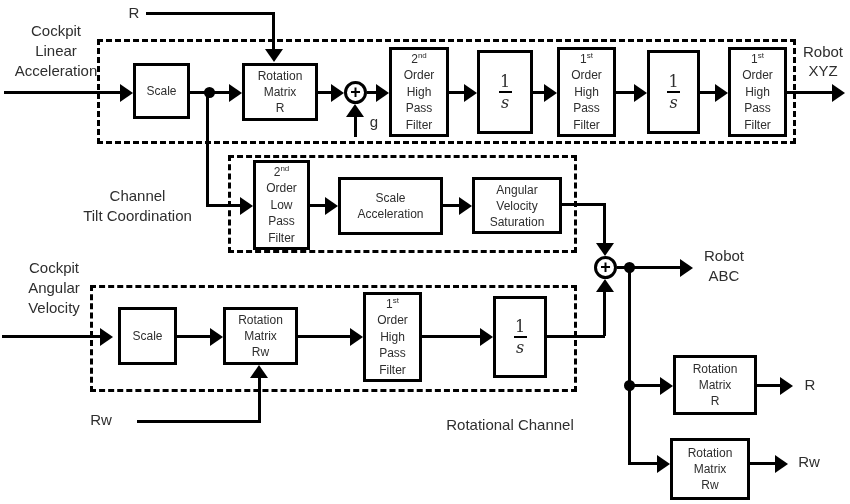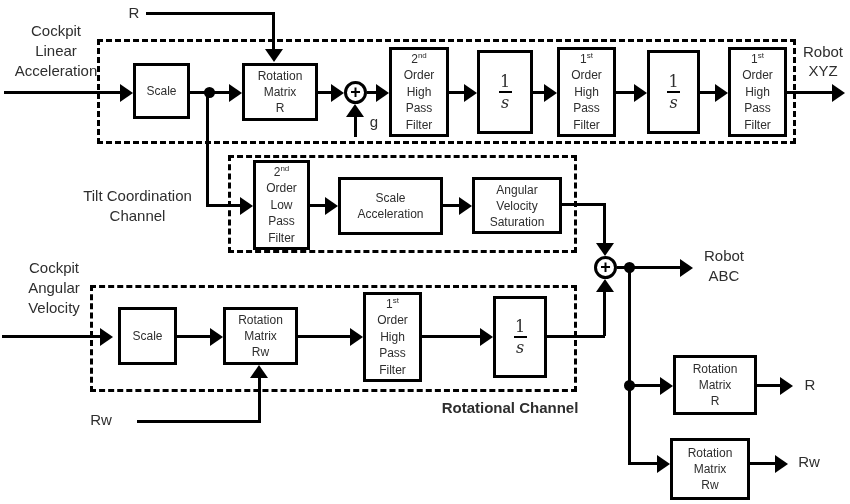--- a/index.html
+++ b/index.html
@@ -57,24 +57,24 @@
 </head>
 <body>
 
 <div id="diagram">
 
   <div class="dash" style="left:97px;top:39px;width:699px;height:105px;"></div>
   <div class="dash" style="left:228px;top:155px;width:349px;height:98px;"></div>
   <div class="dash" style="left:90px;top:285px;width:487px;height:107px;"></div>
 
   <div class="lbl" style="left:55px;top:186px;width:165px;">
+    <span class="ln">Channel</span>
     <span class="ln">Tilt Coordination</span>
-    <span class="ln">Channel</span>
-  </div>
-  <div class="lbl" style="left:420px;top:398px;width:180px;font-weight:bold;">Rotational Channel</div>
+  </div>
+  <div class="lbl" style="left:420px;top:415px;width:180px;">Rotational Channel</div>
 
   <div class="lbl" style="left:0px;top:21px;width:112px;">
     <span class="ln">Cockpit</span>
     <span class="ln">Linear</span>
     <span class="ln">Acceleration</span>
   </div>
   <div class="hl" style="left:4px;top:90.5px;width:117px;"></div>
   <div class="ar" style="left:120px;top:83.5px;"></div>
 
   <div class="block" style="left:133px;top:63px;width:57px;height:56px;">

